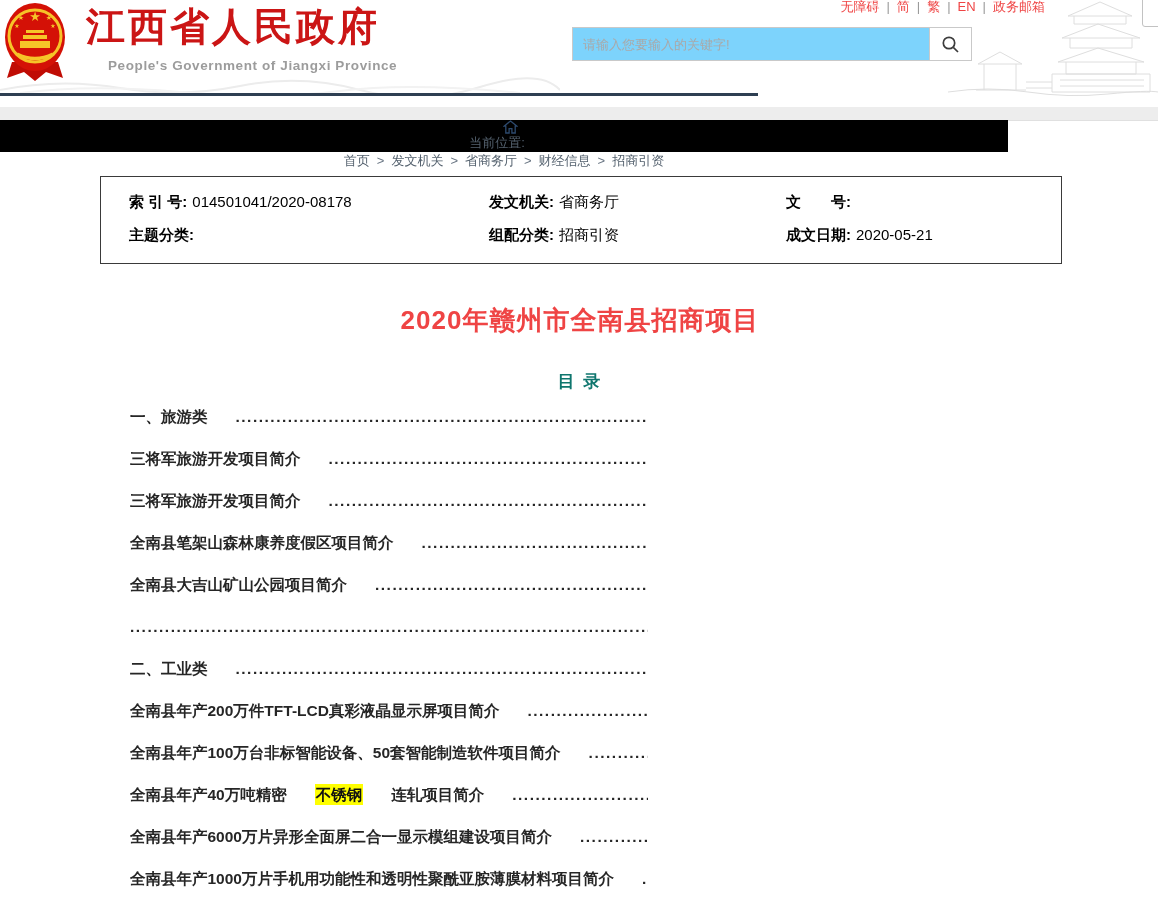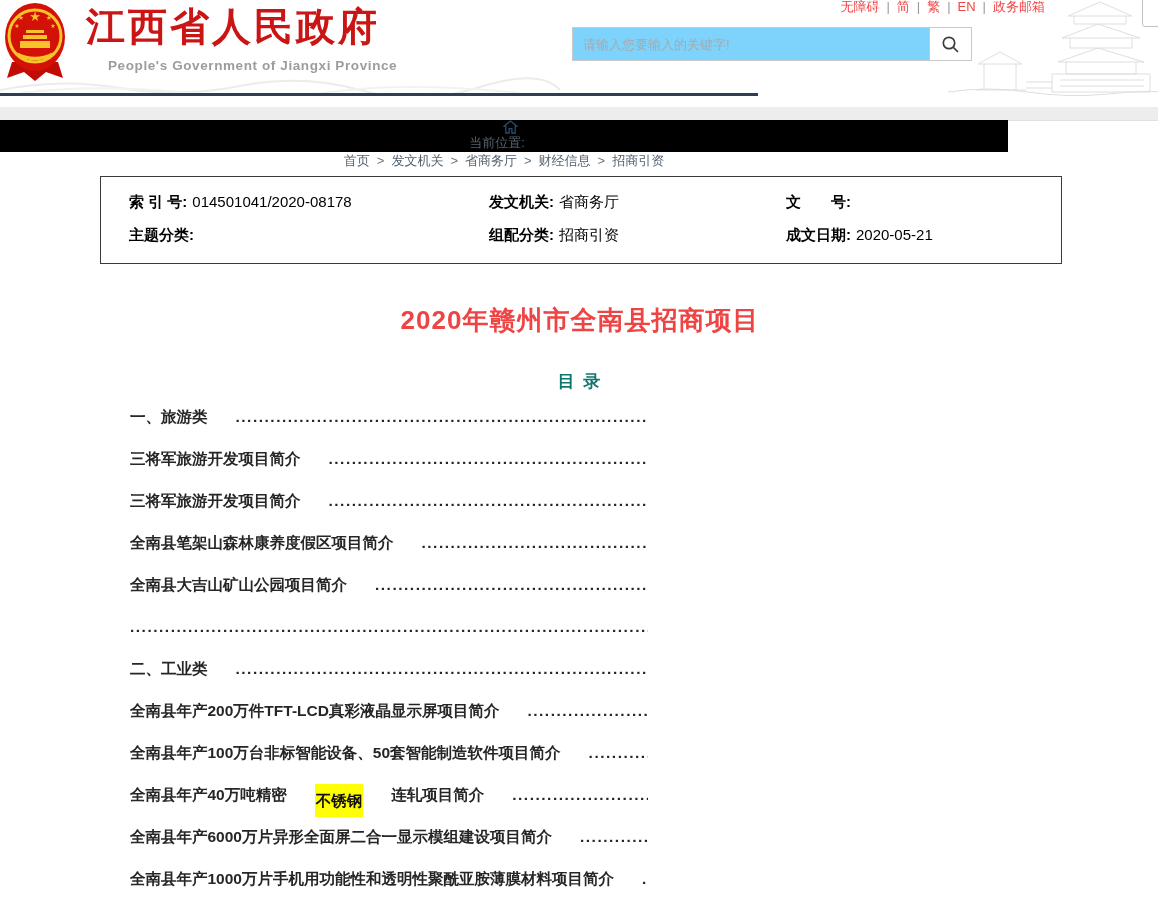--- a/index.html
+++ b/index.html
@@ -61,21 +61,21 @@
 
   
   .doc-title { position:absolute; top:303px; left:100px; width:960px; text-align:center;
     font-size:26px; font-weight:bold; color:#ef4444; letter-spacing:1px; }
   .toc-heading { position:absolute; top:370px; left:100px; width:960px; text-align:center;
     font-size:17px; font-weight:bold; color:#0f766e; letter-spacing:2px; }
   .toc { position:absolute; top:406px; left:130px; width:518px; }
   .toc-row { height:42px; display:flex; align-items:flex-start; overflow:hidden;
     white-space:nowrap; font-size:15.5px; font-weight:bold; color:#262626; line-height:21px;gap:28px; }
   .toc-row .dots { flex:1; overflow:hidden; letter-spacing:1.5px; }
-  .toc-row mark { background:var(--hl); color:#111; padding:6px 1px; font-weight:bold; }
+  .toc-row mark { background:var(--hl); color:#111; padding:0 1px; font-weight:bold; }
 </style>
 </head>
 <body>
 
 <div class="header">
 
   <svg class="sketch" style="left:0;top:60px;" width="560" height="36" viewBox="0 0 560 36">
     <path d="M0 30 Q60 18 120 28 T240 26 T360 30 T480 27 T560 30" fill="none" stroke="#ececec" stroke-width="2"></path>
     <path d="M20 33 Q90 24 180 32 T340 31 T520 33" fill="none" stroke="#f2f2f2" stroke-width="2"></path>
   </svg>

